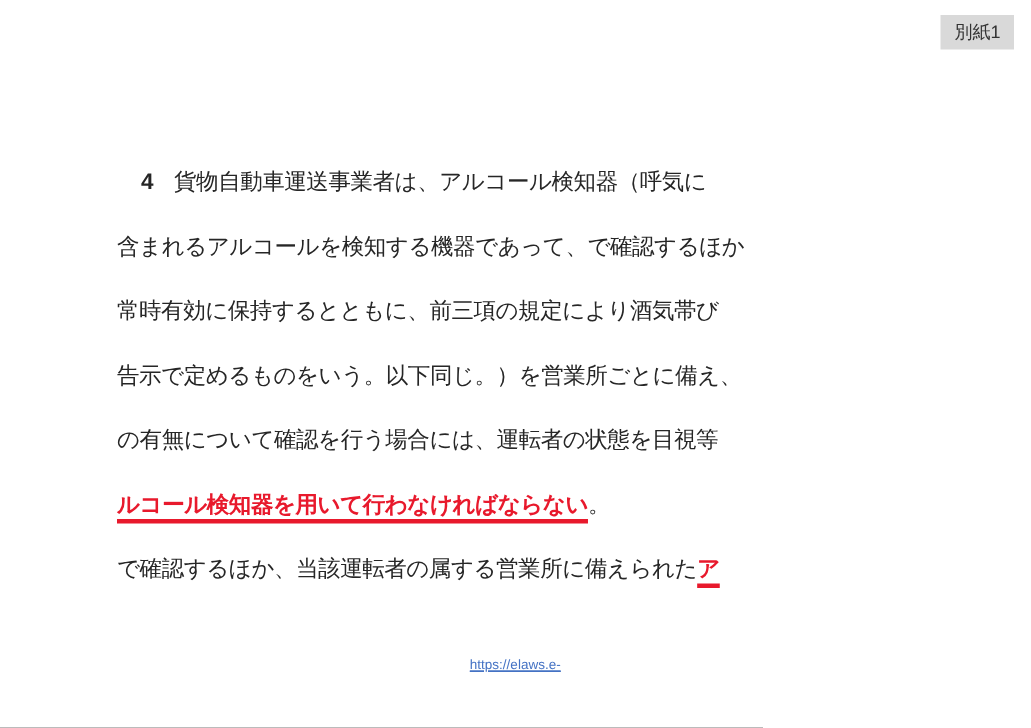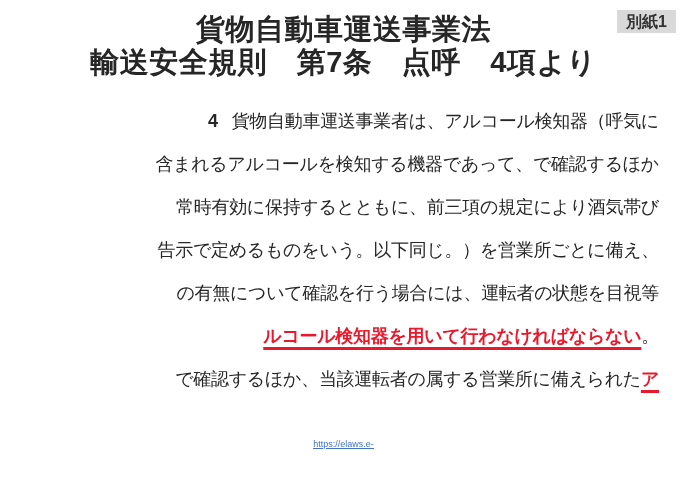--- a/index.html
+++ b/index.html
@@ -13,48 +13,46 @@
     font-family: "Liberation Sans", "DejaVu Sans", sans-serif;
     color: #262626;
     margin: 0 auto;
   }
   .badge {
     position: absolute;
     top: 10px;
     right: 11px;
     background: #d9d9d9;
     color: #333333;
-    font-size: 16px;
+    font-size: 12px;
     line-height: 15px;
     padding: 4px 9px;
     white-space: nowrap;
-    font-weight: bold;
   }
   .title {
     position: absolute;
     top: 13px;
     left: 0;
     width: 100%;
     text-align: center;
     font-size: 29px;
     line-height: 33px;
     font-weight: 600;
     letter-spacing: 0.5px;
   }
   .body-text {
     position: absolute;
     top: 100px;
     left: 78px;
     right: 28px;
-    font-size: 18px;
+    font-size: 15px;
     line-height: 43px;
     font-weight: 500;
     letter-spacing: -0.3px;
     white-space: nowrap;
-    text-align: right;
   }
   .body-line { height: 43px; }
   .line-first { padding-left: 16px; }
   .item-num { font-weight: 700; padding-right: 14px; }
   .hl {
     color: #e8192c;
     font-weight: 700;
     text-decoration: underline;
     text-decoration-thickness: 2.5px;
     text-underline-offset: 5px;
@@ -79,24 +77,20 @@
   }
   .url-line { display: block; text-decoration: underline; }
 </style>
 </head>
 <body>
 
 <div class="page">
 
   <div class="badge">別紙1</div>
 
-  <div class="title">
-    <div>貨物自動車運送事業法</div>
-    <div>輸送安全規則　第7条　点呼　4項より</div>
-  </div>
 
   <div class="body-text">
     <div class="body-line line-first">
       <span class="item-num">4</span><span>貨物自動車運送事業者は、アルコール検知器（呼気に</span>
     </div>
     <div class="body-line">含まれるアルコールを検知する機器であって、で確認するほか</div>
     <div class="body-line">常時有効に保持するとともに、前三項の規定により酒気帯び</div>
     <div class="body-line">告示で定めるものをいう。以下同じ。）を営業所ごとに備え、</div>
     <div class="body-line">の有無について確認を行う場合には、運転者の状態を目視等</div>
     <div class="body-line">

